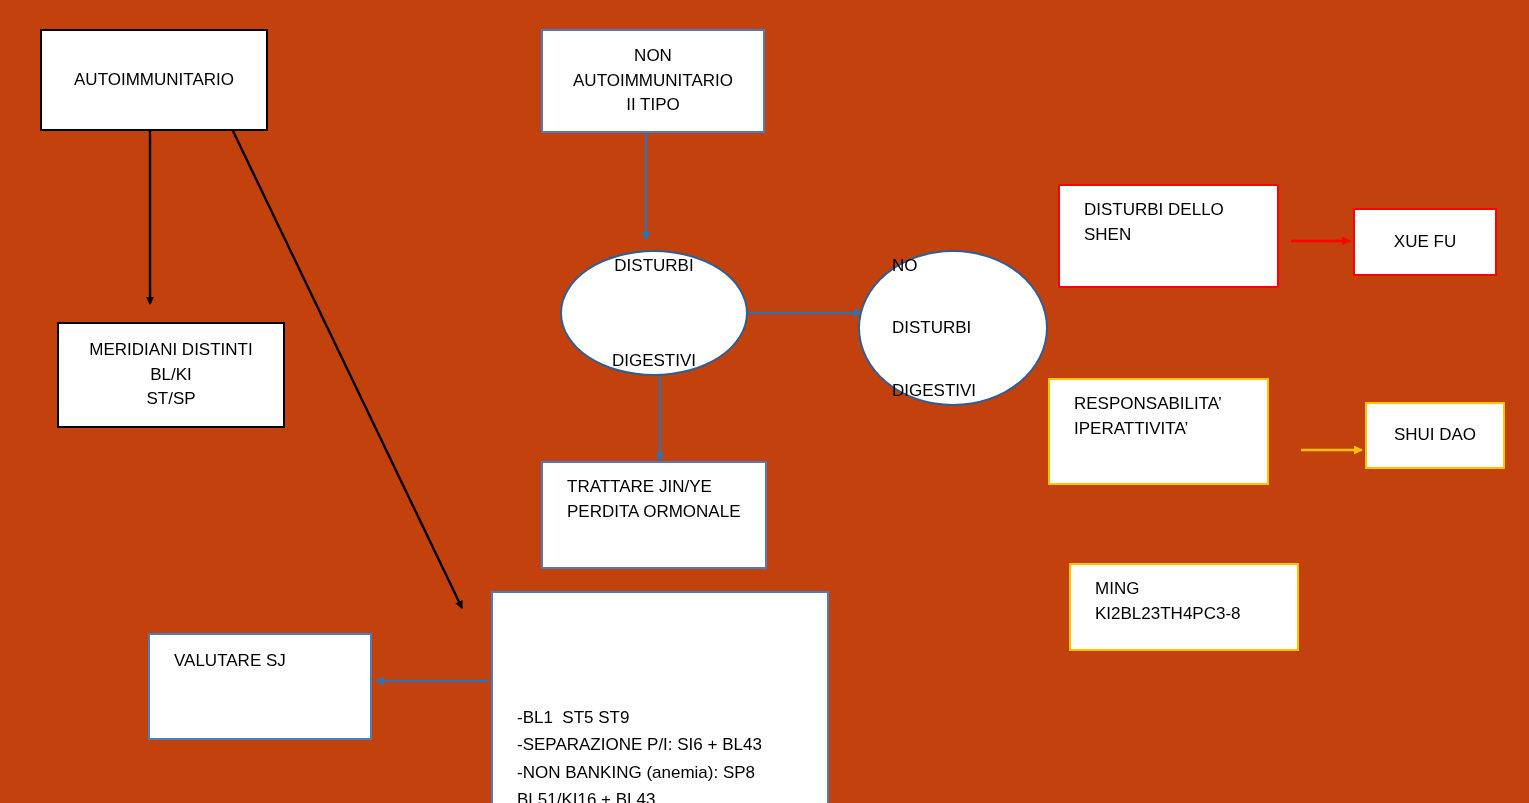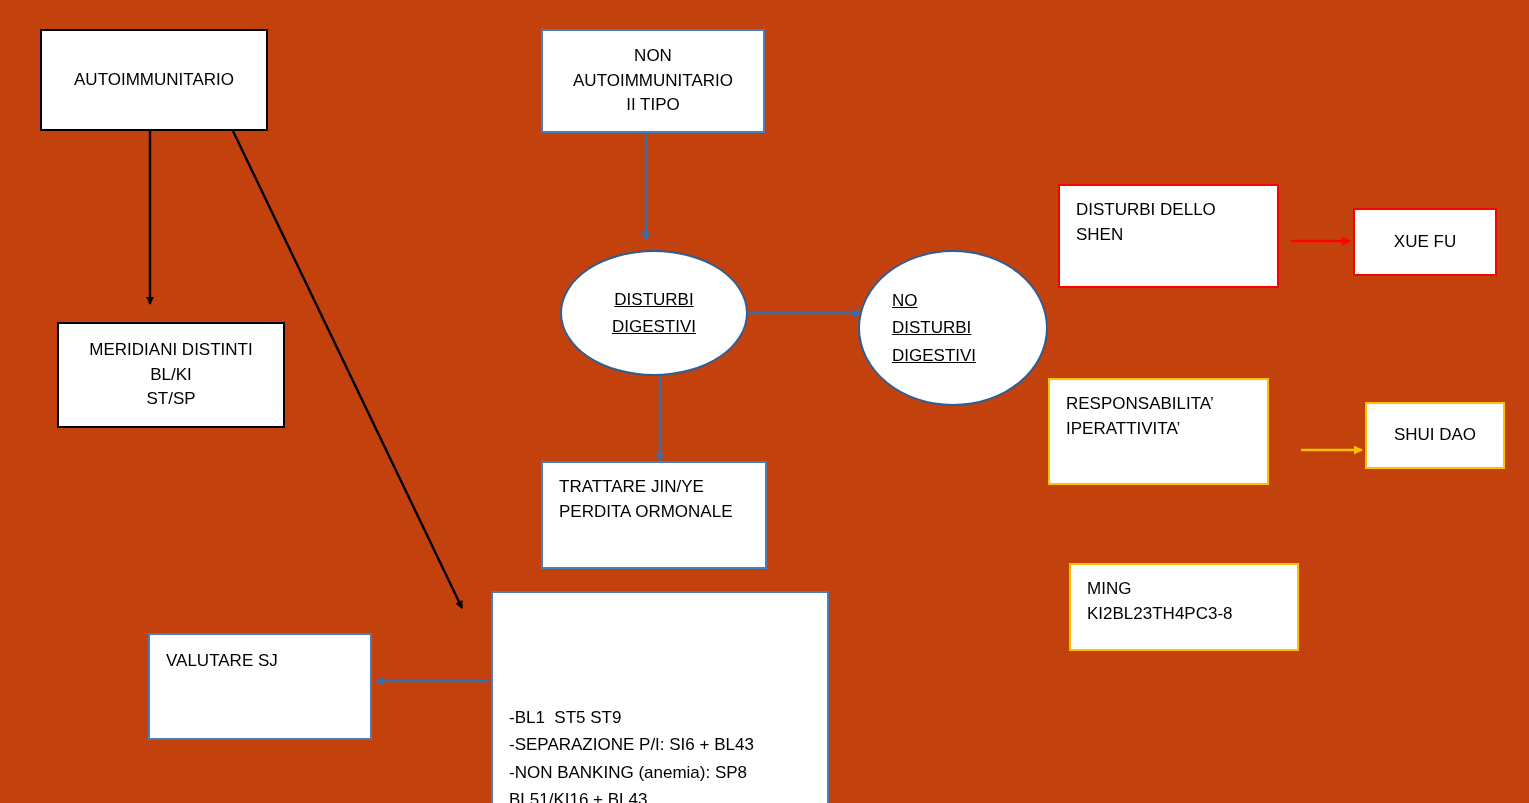--- a/index.html
+++ b/index.html
@@ -34,35 +34,34 @@
   }
   .rect {
     border: 2px solid #000000;
   }
   .rect.black  { border-color: #000000; }
   .rect.blue   { border-color: #4B7EB8; }
   .rect.red    { border-color: #FF0000; }
   .rect.amber  { border-color: #FFC000; }
 
   .center { text-align: center; }
-  .left   { text-align: left; padding-left: 16px; }
+  .left   { text-align: left; padding-left: 24px; }
 
   .ellipse {
     position: absolute;
     box-sizing: border-box;
     border: 2px solid #2E5E93;
     border-radius: 50%;
     background: #ffffff;
     display: flex;
     flex-direction: column;
-    justify-content: center;
+    justify-content: space-between;
     font-size: 17px;
     line-height: 1.6;
     color: #000000;
-    text-decoration: underline;
   }
   .ellipse.center { text-align: center; }
   .ellipse.left { text-align: left; padding-left: 32px; }
 
   svg.edges {
     position: absolute;
     left: 0;
     top: 0;
     width: 1529px;
     height: 803px;

